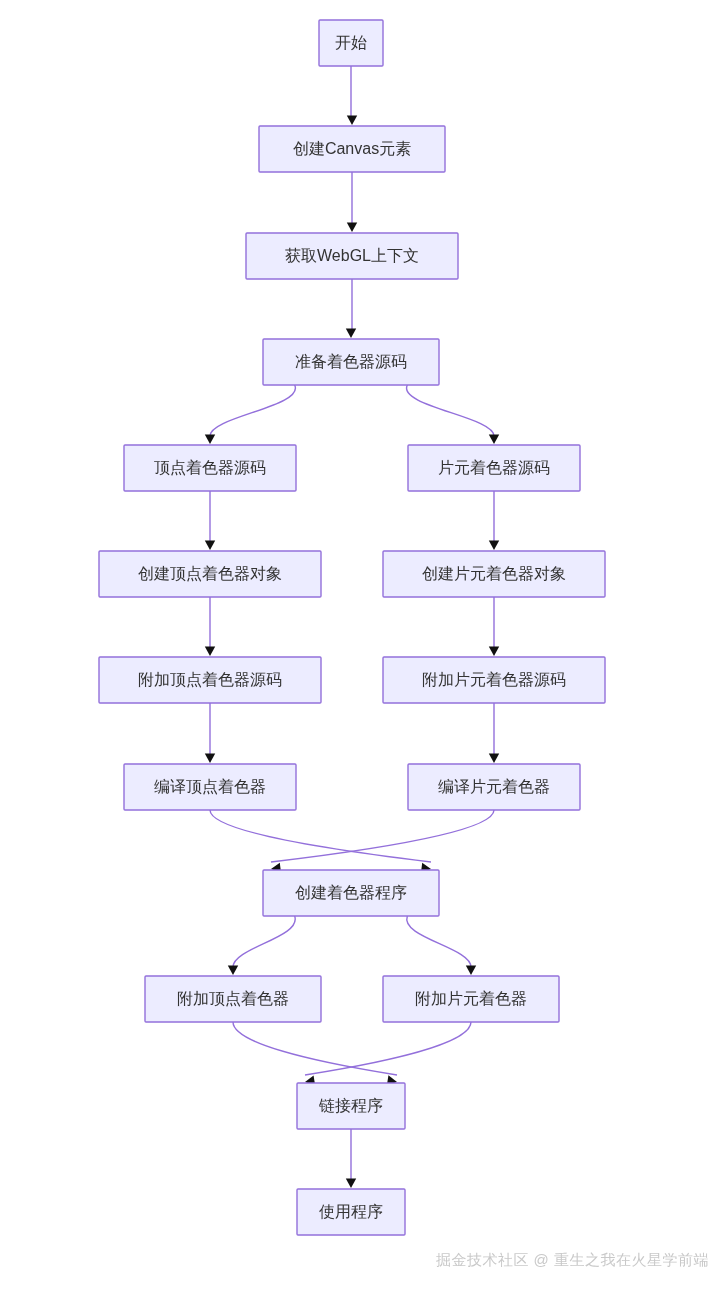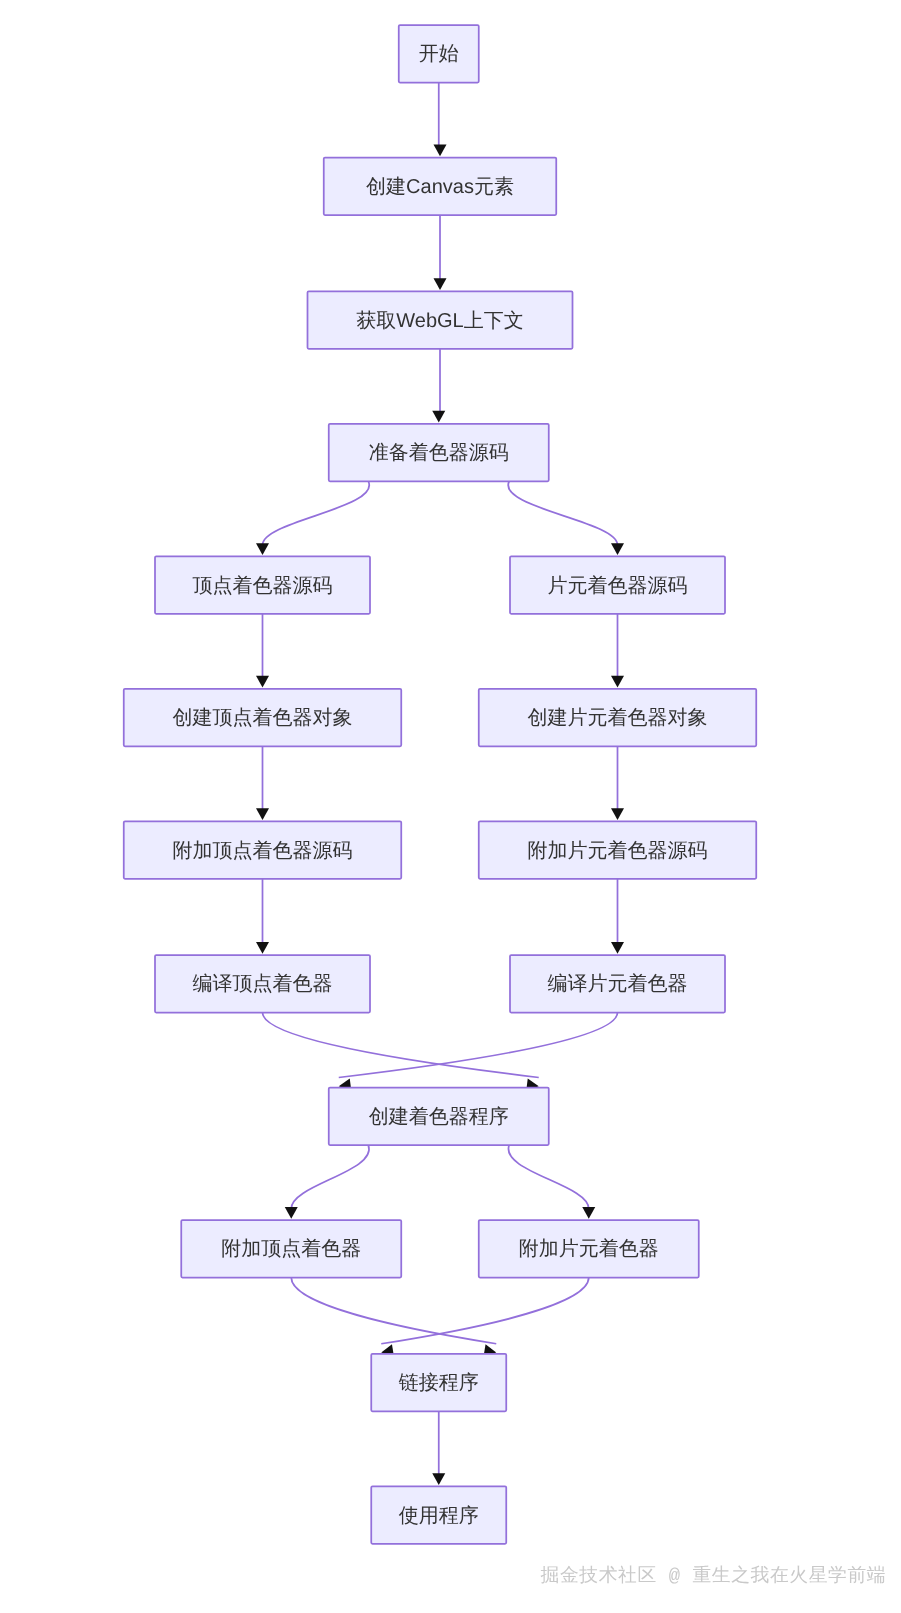--- a/index.html
+++ b/index.html
@@ -43,21 +43,21 @@
     stroke-width: 1.4px;
   }
   .edge-arrow {
     fill: #111111;
     stroke: none;
   }
   .watermark {
     position: absolute;
     right: 12px;
     bottom: 20px;
-    font-family: Liberation Mono, monospace;
+    font-family: Liberation Sans, sans-serif;
     font-size: 15px;
     color: #c9c9c9;
     letter-spacing: 0.5px;
     user-select: none;
   }
 </style>
 </head>
 <body>
 
 <div id="page">

